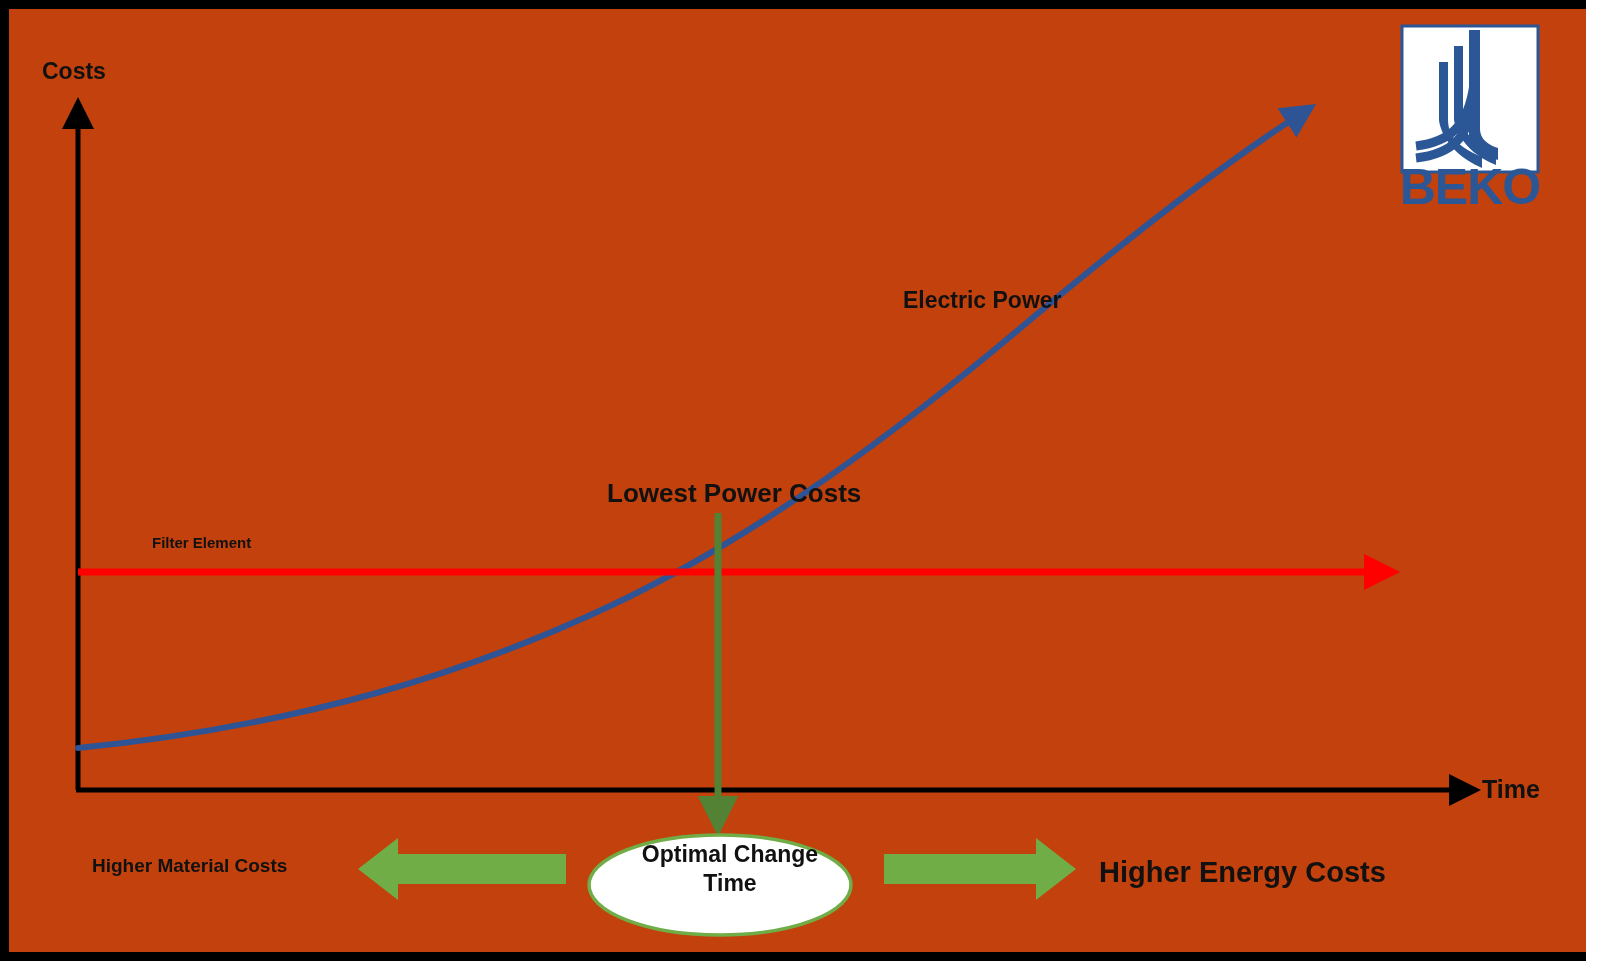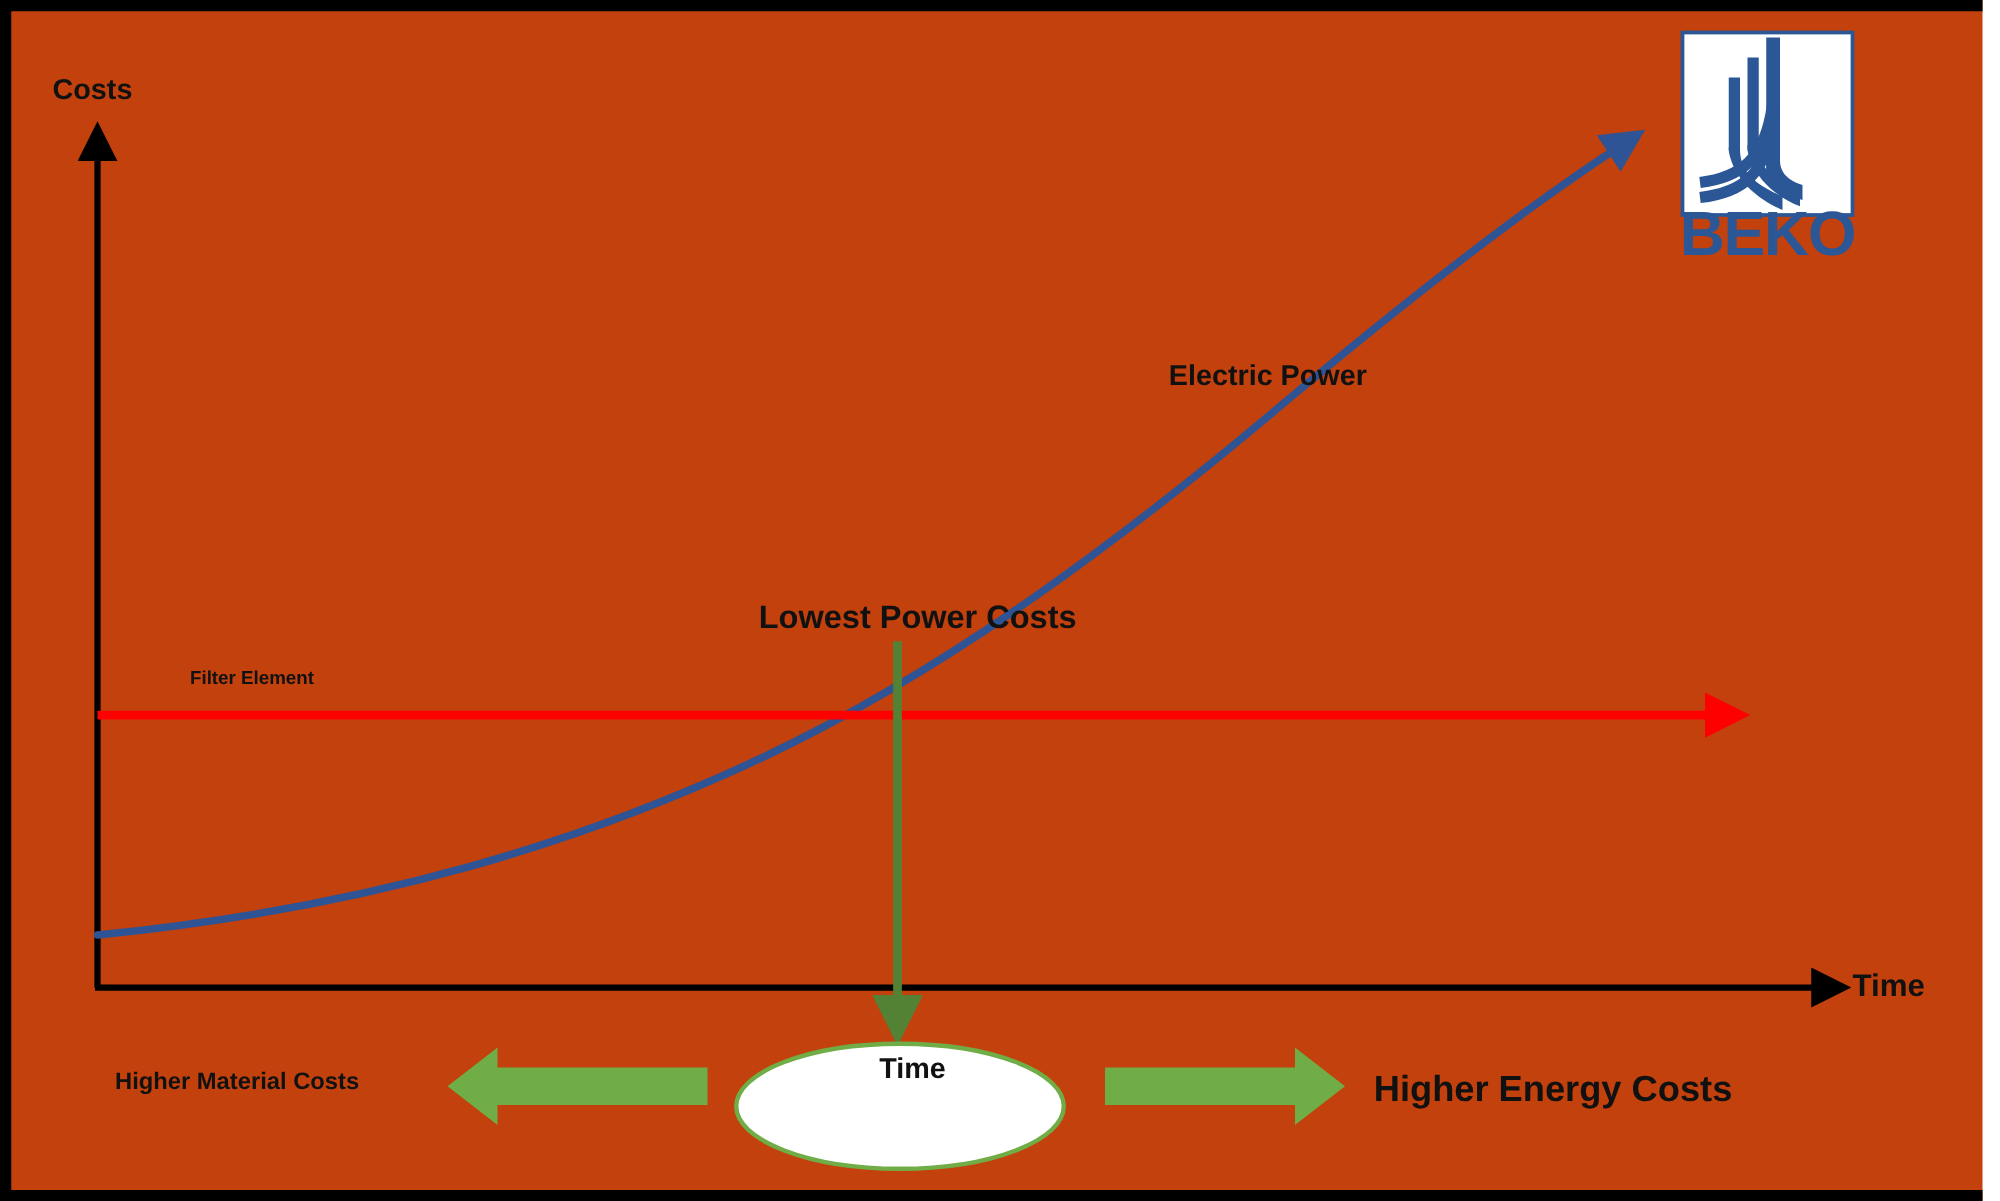--- a/index.html
+++ b/index.html
@@ -38,37 +38,37 @@
   .lbl {
     position: absolute;
     font-family: "Liberation Sans", sans-serif;
     font-weight: bold;
     color: #111111;
     white-space: nowrap;
     line-height: 1.18;
   }
   #label-costs      { left: 42px;  top: 58px;  font-size: 23px; }
   #label-time       { left: 1482px; top: 775px; font-size: 25px; font-weight: bold; }
-  #label-electric   { left: 903px; top: 287px; font-size: 23px; margin-left: 32px; }
+  #label-electric   { left: 903px; top: 287px; font-size: 23px; }
   #label-lowest     { left: 607px; top: 478px; font-size: 26px; }
   #label-filter     { left: 152px; top: 534px; font-size: 15px; }
   #label-material   { left: 92px;  top: 855px; font-size: 19px; }
   #label-energy     { left: 1099px; top: 855px; font-size: 29px; }
   #label-optimal {
     left: 594px;
     top: 840px;
     width: 272px;
     text-align: center;
     font-size: 23px;
     line-height: 1.28;
   }
   
   #beko-logo {
     position: absolute;
-    left: 1344px;
+    left: 1400px;
     top: 24px;
     width: 140px;
     height: 182px;
     text-align: right;
   }
   #beko-logo svg { display: block; }
 </style>
 </head>
 <body>
 
@@ -117,20 +117,21 @@
 
   <div class="lbl" id="label-lowest">Lowest Power Costs</div>
 
   <div class="lbl" id="label-filter">Filter Element</div>
 
   <div class="lbl" id="label-material">Higher Material Costs</div>
 
   <div class="lbl" id="label-energy">Higher Energy Costs</div>
 
   <div class="lbl" id="label-optimal">
+    <div>Optimal Change</div>
     <div>Time</div>
   </div>
 
   <div id="beko-logo">
     <svg width="140" height="182" viewBox="0 0 140 182" xmlns="http://www.w3.org/2000/svg">
       <rect x="2" y="2" width="136" height="146" fill="#ffffff" stroke="#2b5796" stroke-width="3"></rect>
       <g fill="#2b5796">
         <path d="M69 6 L80 6 L80 112 L69 112 Z"></path>
         <path d="M69 112 C69 112, 76 130, 98 136 L98 124 C82 119, 80 110, 80 104 L69 104 Z"></path>
         <path d="M52 20 L62 20 L62 100 C62 100, 66 126, 98 136 L98 124 C 72 115, 70 100, 70 96 L70 20 Z" opacity="0"></path>

